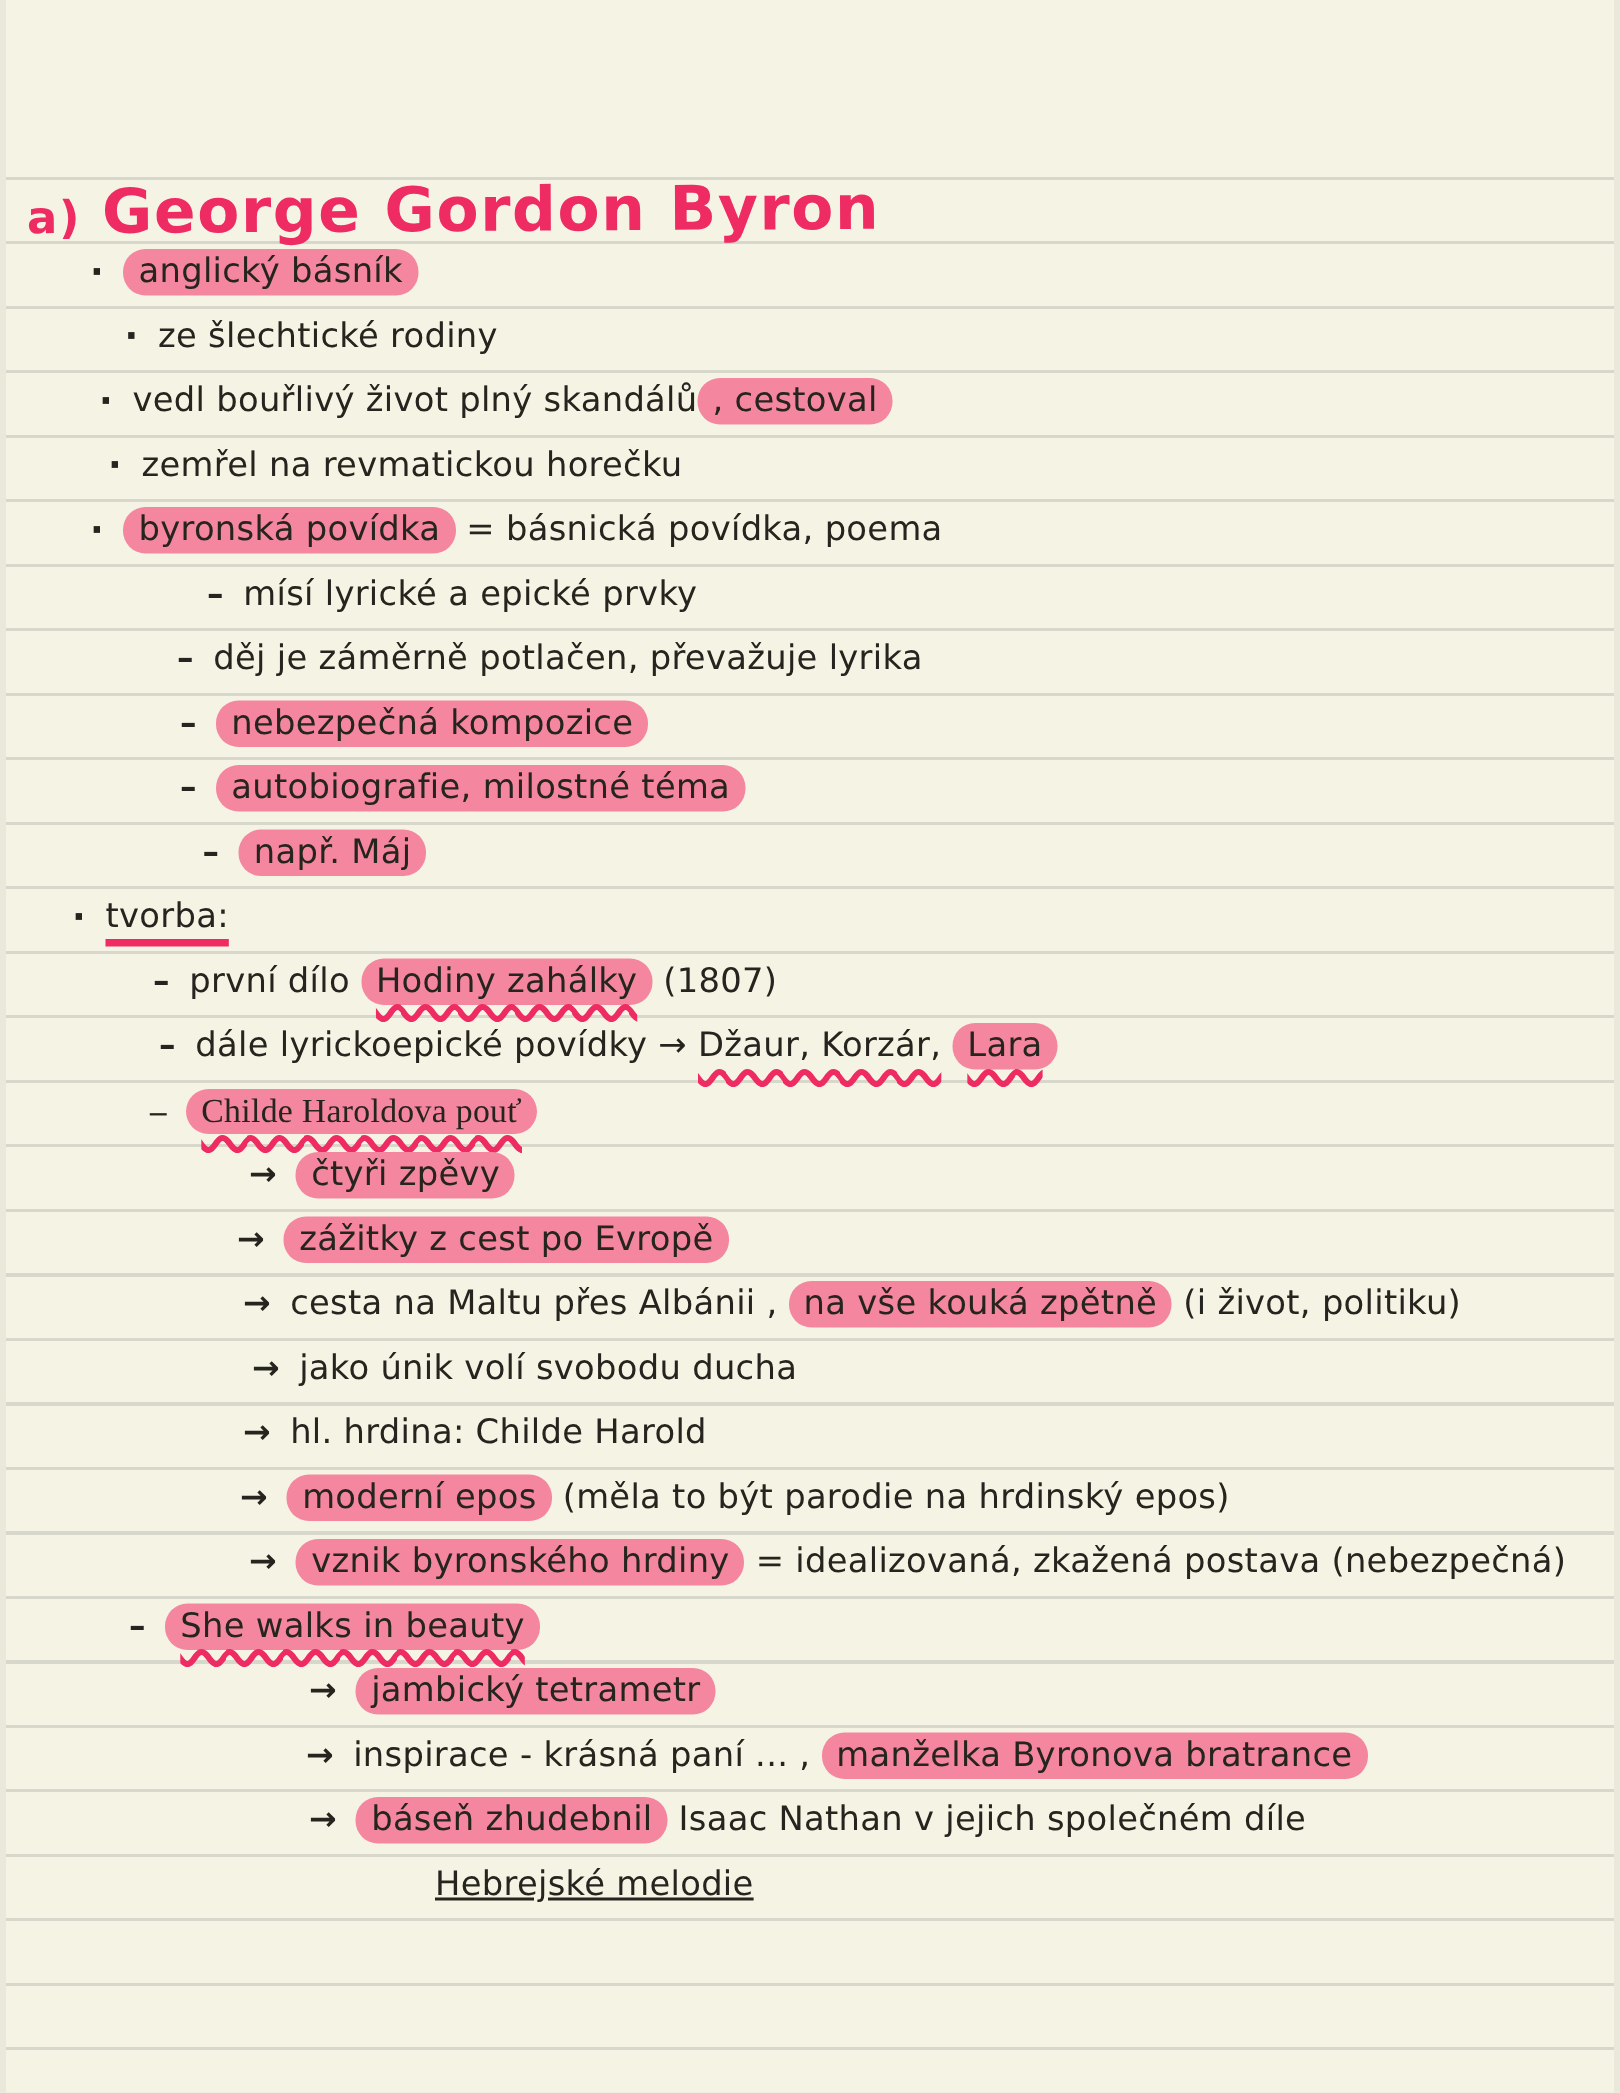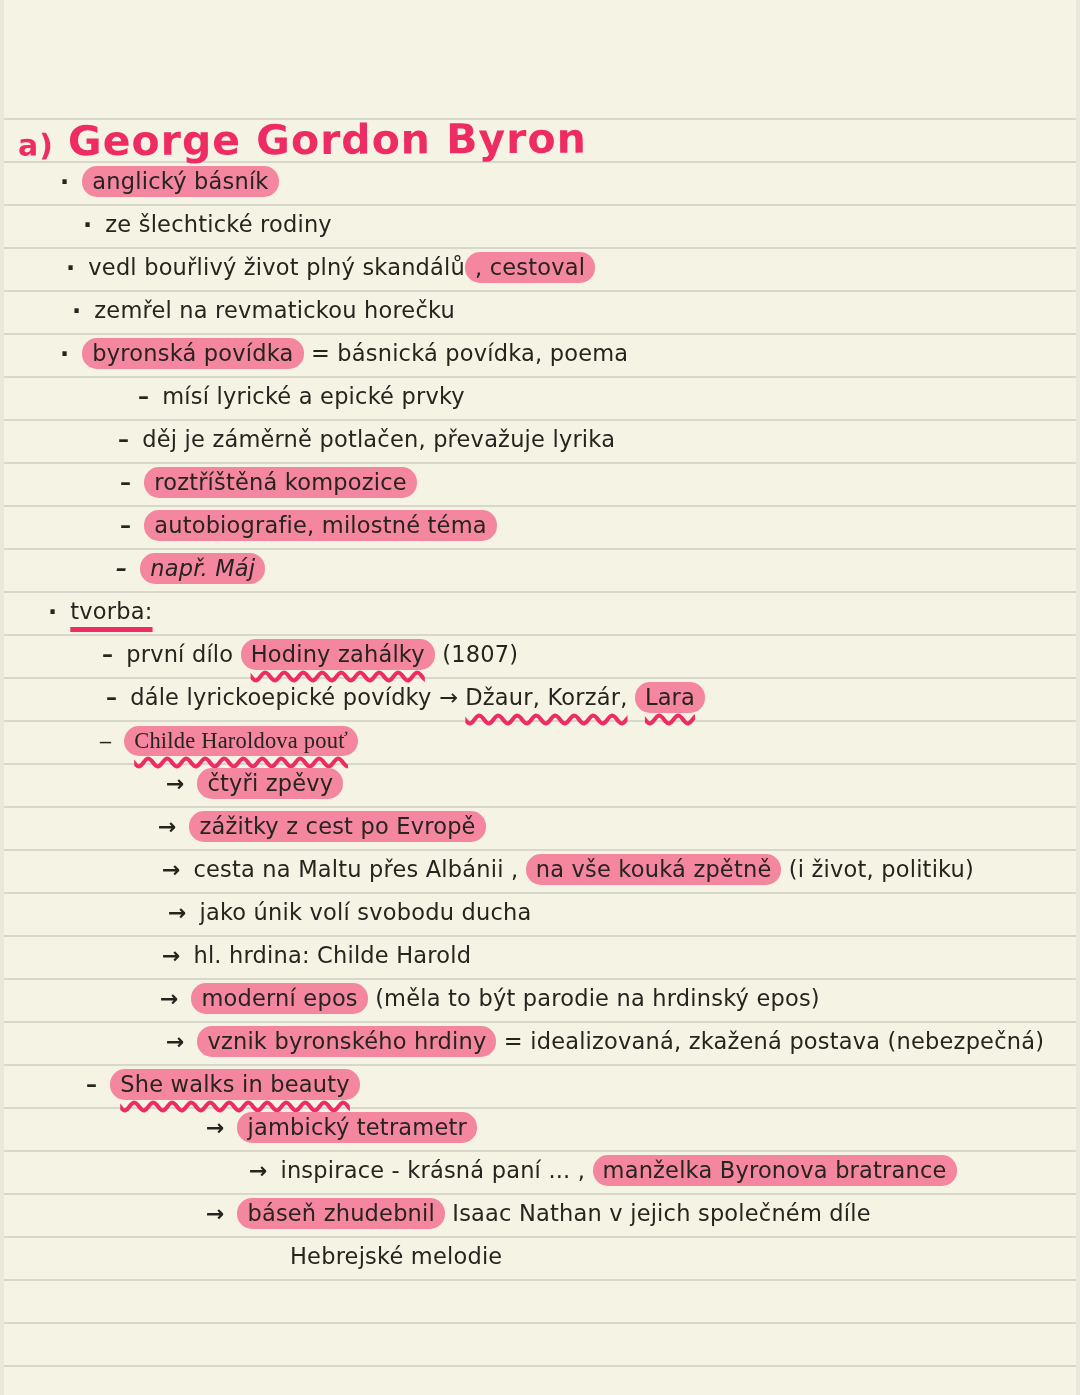--- a/index.html
+++ b/index.html
@@ -86,33 +86,33 @@
     <span class="prefix">a)</span><span>George Gordon Byron</span>
   </div>
   <div id="lines-root">
       <div class="note-line" style="top: 165px; left: 56px;"><span class="marker dot">·</span><span class="seg hl">anglický básník</span></div>
       <div class="note-line" style="top: 208px; left: 68px; margin-left: 11px;"><span class="marker dot">·</span><span class="seg">ze šlechtické rodiny</span></div>
       <div class="note-line" style="top: 251px; left: 62px;"><span class="marker dot">·</span><span class="seg">vedl bouřlivý život plný skandálů</span><span class="seg hl">, cestoval</span></div>
       <div class="note-line" style="top: 294px; left: 68px;"><span class="marker dot">·</span><span class="seg">zemřel na revmatickou horečku</span></div>
       <div class="note-line" style="top: 337px; left: 56px;"><span class="marker dot">·</span><span class="seg hl">byronská povídka</span><span class="seg"> = básnická povídka, poema</span></div>
       <div class="note-line" style="top: 380px; left: 114px; margin-left: 20px;"><span class="marker dash">–</span><span class="seg">mísí lyrické a epické prvky</span></div>
       <div class="note-line" style="top: 423px; left: 114px;"><span class="marker dash">–</span><span class="seg">děj je záměrně potlačen, převažuje lyrika</span></div>
-      <div class="note-line" style="top: 466px; left: 116px;"><span class="marker dash">–</span><span class="seg hl">roztříštěná kompozice</span></div>
+      <div class="note-line" style="top: 466px; left: 116px;"><span class="marker dash">–</span><span class="seg hl">nebezpečná kompozice</span></div>
       <div class="note-line" style="top: 509px; left: 116px;"><span class="marker dash">–</span><span class="seg hl">autobiografie, milostné téma</span></div>
-      <div class="note-line" style="top: 552px; left: 112px; font-style: italic;"><span class="marker dash">–</span><span class="seg hl">např. Máj</span></div>
+      <div class="note-line" style="top: 552px; left: 131px;"><span class="marker dash">–</span><span class="seg hl">např. Máj</span></div>
       <div class="note-line" style="top: 595px; left: 44px;"><span class="marker dot">·</span><span class="seg u-line">tvorba:</span></div>
       <div class="note-line" style="top: 638px; left: 98px;"><span class="marker dash">–</span><span class="seg">první dílo </span><span class="seg hl u-wavy">Hodiny zahálky</span><span class="seg"> (1807)</span></div>
       <div class="note-line" style="top: 681px; left: 102px;"><span class="marker dash">–</span><span class="seg">dále lyrickoepické povídky   →  </span><span class="seg u-wavy">Džaur, Korzár,</span><span class="seg"> </span><span class="seg hl u-wavy">Lara</span></div>
       <div class="note-line" style="top: 724px; left: 96px; font-family: Liberation Serif, serif;"><span class="marker dash">–</span><span class="seg hl u-wavy">Childe Haroldova pouť</span></div>
       <div class="note-line" style="top: 767px; left: 162px;"><span class="marker arrow">→</span><span class="seg hl">čtyři zpěvy</span></div>
       <div class="note-line" style="top: 810px; left: 154px;"><span class="marker arrow">→</span><span class="seg hl">zážitky z cest po Evropě</span></div>
       <div class="note-line" style="top: 853px; left: 158px;"><span class="marker arrow">→</span><span class="seg">cesta na Maltu přes Albánii , </span><span class="seg hl">na vše kouká zpětně</span><span class="seg"> (i život, politiku)</span></div>
       <div class="note-line" style="top: 896px; left: 164px;"><span class="marker arrow">→</span><span class="seg">jako únik volí svobodu ducha</span></div>
       <div class="note-line" style="top: 939px; left: 158px;"><span class="marker arrow">→</span><span class="seg">hl. hrdina:  Childe Harold</span></div>
       <div class="note-line" style="top: 982px; left: 156px;"><span class="marker arrow">→</span><span class="seg hl">moderní epos</span><span class="seg"> (měla to být parodie na hrdinský epos)</span></div>
       <div class="note-line" style="top: 1025px; left: 162px;"><span class="marker arrow">→</span><span class="seg hl">vznik byronského hrdiny</span><span class="seg"> = idealizovaná, zkažená postava (nebezpečná)</span></div>
       <div class="note-line" style="top: 1068px; left: 82px;"><span class="marker dash">–</span><span class="seg hl u-wavy">She walks in beauty</span></div>
       <div class="note-line" style="top: 1111px; left: 202px;"><span class="marker arrow">→</span><span class="seg hl">jambický tetrametr</span></div>
-      <div class="note-line" style="top: 1154px; left: 200px; margin-left: 45px;"><span class="marker arrow">→</span><span class="seg">inspirace - krásná paní ... , </span><span class="seg hl">manželka Byronova bratrance</span></div>
+      <div class="note-line" style="top: 1154px; left: 200px;"><span class="marker arrow">→</span><span class="seg">inspirace - krásná paní ... , </span><span class="seg hl">manželka Byronova bratrance</span></div>
       <div class="note-line" style="top: 1197px; left: 202px;"><span class="marker arrow">→</span><span class="seg hl">báseň zhudebnil</span><span class="seg"> Isaac Nathan v jejich společném díle</span></div>
-      <div class="note-line" style="top: 1240px; left: 286px;"><span class="seg">Hebrejské melodie</span></div>
+      <div class="note-line" style="top: 1240px; left: 286px; text-decoration: underline;"><span class="seg">Hebrejské melodie</span></div>
     </div>
 </div>
 
 </body></html>

